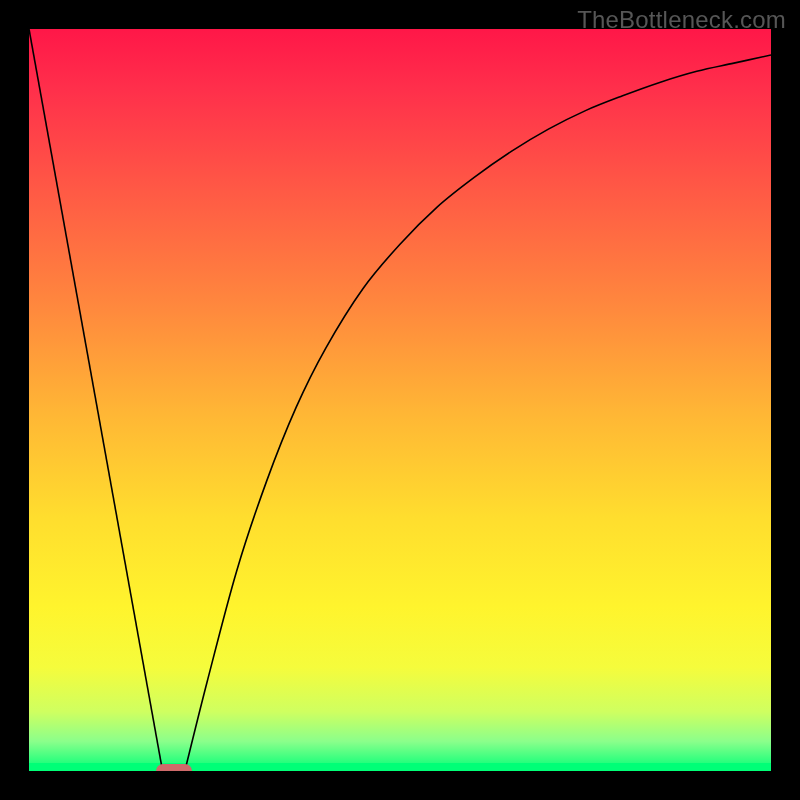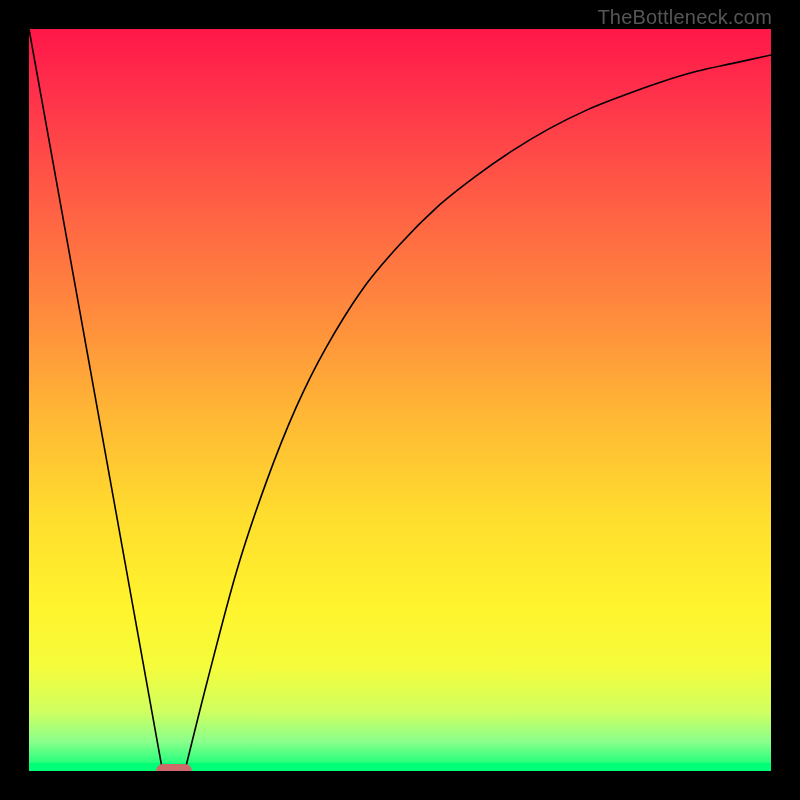--- a/index.html
+++ b/index.html
@@ -13,23 +13,23 @@
   }
   .frame {
     position: relative;
     width: 800px;
     height: 800px;
     background: #000;
   }
   .watermark {
     position: absolute;
     top: 6px;
-    right: 28px;
+    right: 14px;
     color: #565656;
-    font-size: 20px;
+    font-size: 24px;
     font-weight: 500;
     letter-spacing: 0.2px;
     user-select: none;
   }
   .plot-area {
     position: absolute;
     left: 29px;
     top: 29px;
     width: 742px;
     height: 742px;

